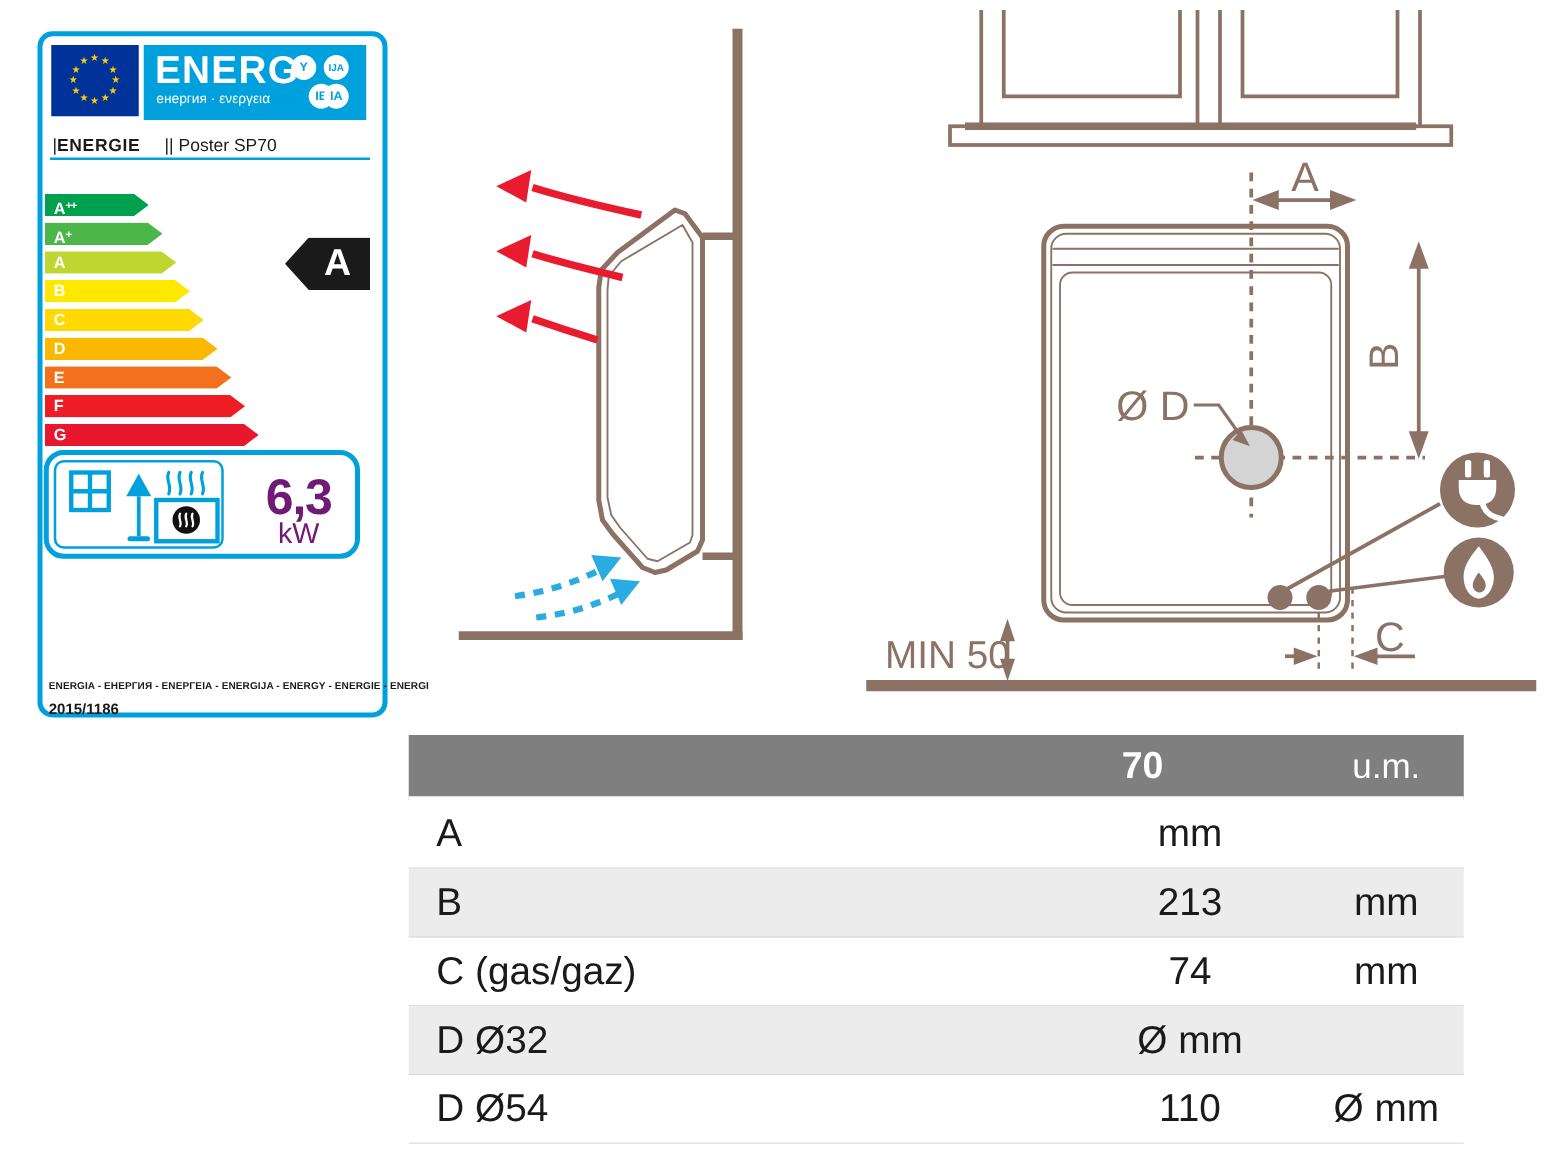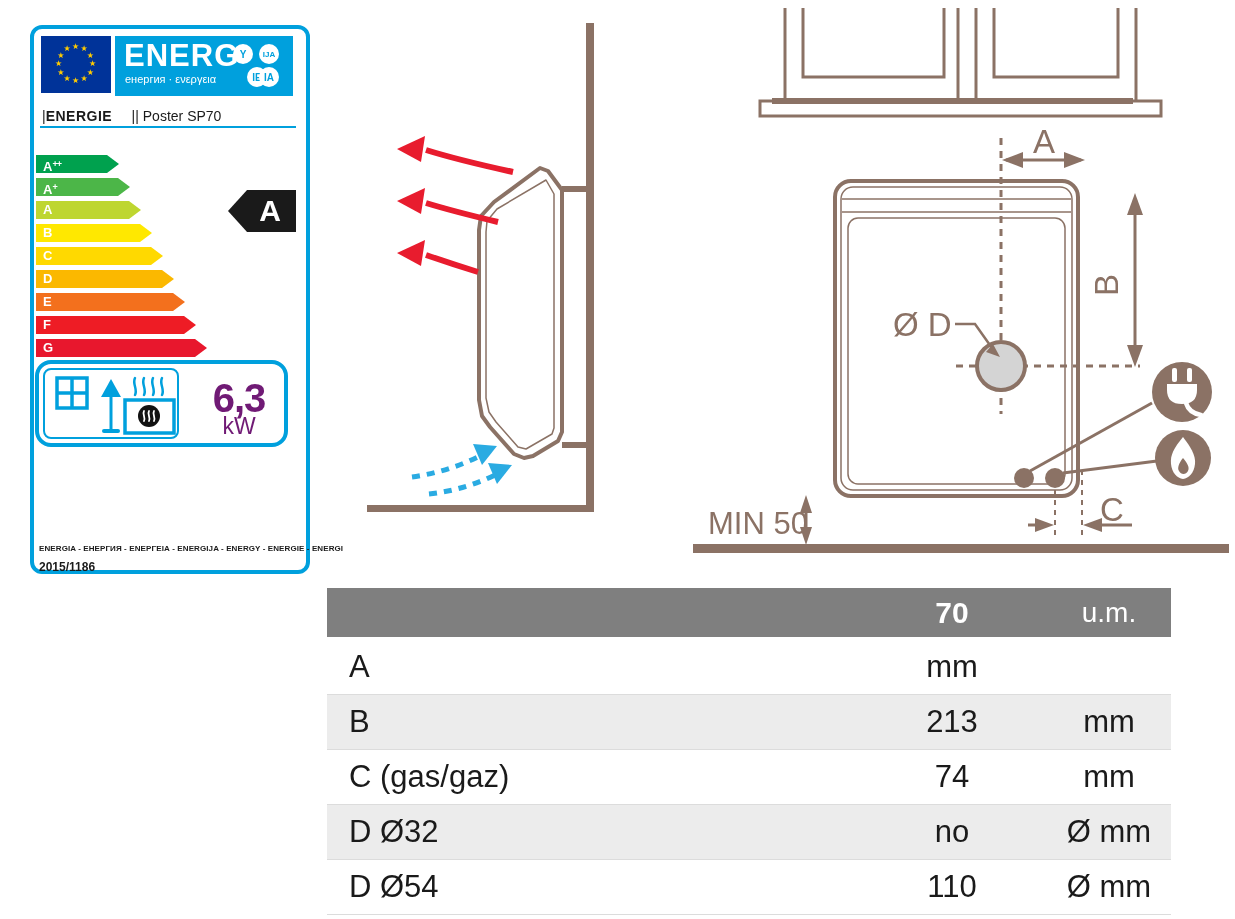--- a/index.html
+++ b/index.html
@@ -41,21 +41,21 @@
   #diagram-svg{position:absolute;left:0;top:0;}
   .ln{stroke:#8b7265;fill:none;}
   .fillbrown{fill:#8b7265;stroke:none;}
   .dtext{fill:#8b7265;font-family:"Liberation Sans",sans-serif;}
   
   #spec-table{position:absolute;left:327px;top:588px;width:844px;font-size:31px;color:#1a1a1a;}
   .trow{display:grid;grid-template-columns:1fr 190px 124px;align-items:center;height:54px;
     border-bottom:1px solid #dcdcdc;}
   .trow .c1{padding-left:22px;text-align:left;}
   .trow .c2,.trow .c3{text-align:center;}
-  #thead{height:49px;background:#7f7f7f;color:#fff;border-bottom:3px solid #fff;}
+  #thead{height:49px;background:#7f7f7f;color:#fff;border-bottom:3px solid #fff;gap:38px;}
   #thead .c2{font-weight:bold;font-size:30px;}
   #thead .c3{font-size:28px;}
   .trow.alt{background:#ececec;}
 </style>
 </head>
 <body>
 
 <div id="stage">
 
   <svg id="diagram-svg" width="1235" height="919" viewBox="0 0 1235 919">
@@ -275,21 +275,20 @@
           <div class="c2">213</div>
           <div class="c3">mm</div>
         </div>
         <div class="trow">
           <div class="c1">C (gas/gaz)</div>
           <div class="c2">74</div>
           <div class="c3">mm</div>
         </div>
         <div class="trow alt">
           <div class="c1">D  Ø32</div>
-          <div class="c2">no</div>
           <div class="c3">Ø mm</div>
         </div>
         <div class="trow">
           <div class="c1">D  Ø54</div>
           <div class="c2">110</div>
           <div class="c3">Ø mm</div>
         </div>
       </div>
   </div>
 

